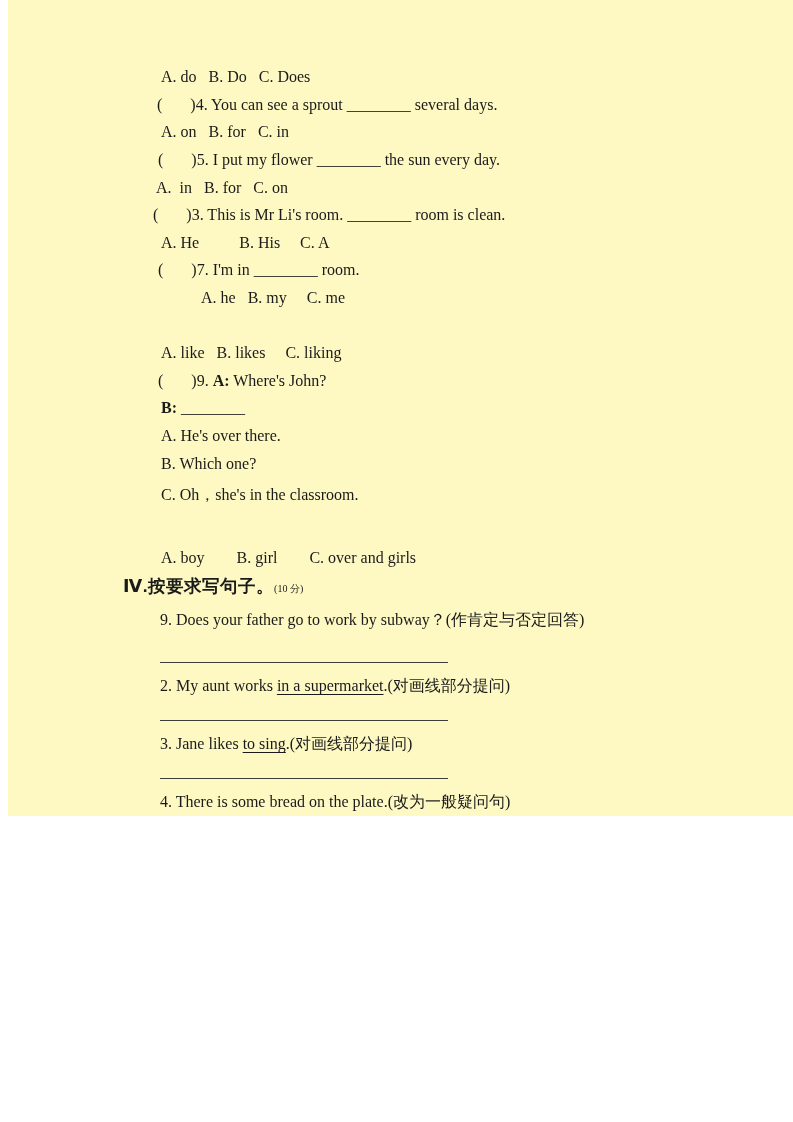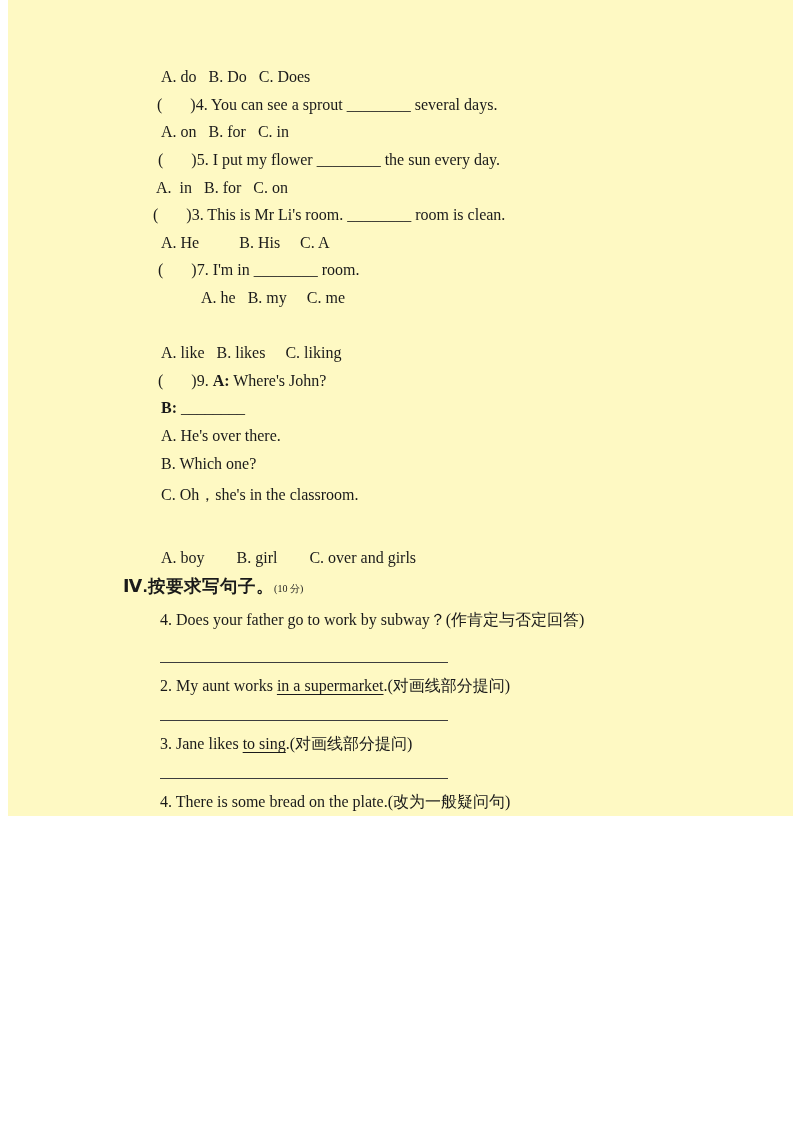--- a/index.html
+++ b/index.html
@@ -69,21 +69,21 @@
   <div class="line" style="top:397px;left:153px"><b>B:</b><span> ________</span></div>
 
   <div class="line" style="top:425px;left:153px">A. He's over there.</div>
   <div class="line" style="top:453px;left:153px">B. Which one?</div>
   <div class="line" style="top:484px;left:153px">C. Oh，she's in the classroom.</div>
 
   <div class="line" style="top:547px;left:153px">A. boy        B. girl        C. over and girls</div>
 
   <div class="line heading" style="top:576px;left:115px"><span>Ⅳ.按要求写句子。</span><span class="score">(10 分)</span></div>
 
-  <div class="line" style="top:609px;left:152px">4. Does your father go to work by subway？(作肯定与否定回答)</div>
+  <div class="line" style="top:609px;left:152px">9. Does your father go to work by subway？(作肯定与否定回答)</div>
   <div class="answer-line" style="top:646px"></div>
 
   <div class="line" style="top:675px;left:152px"><span>2. My aunt works </span><span class="ul">in a supermarket</span><span>.(对画线部分提问)</span></div>
   <div class="answer-line" style="top:704px"></div>
 
   <div class="line" style="top:733px;left:152px"><span>3. Jane likes </span><span class="ul">to sing</span><span>.(对画线部分提问)</span></div>
   <div class="answer-line" style="top:762px"></div>
 
   <div class="line" style="top:791px;left:152px">4. There is some bread on the plate.(改为一般疑问句)</div>
   <div class="answer-line" style="top:820px"></div>

